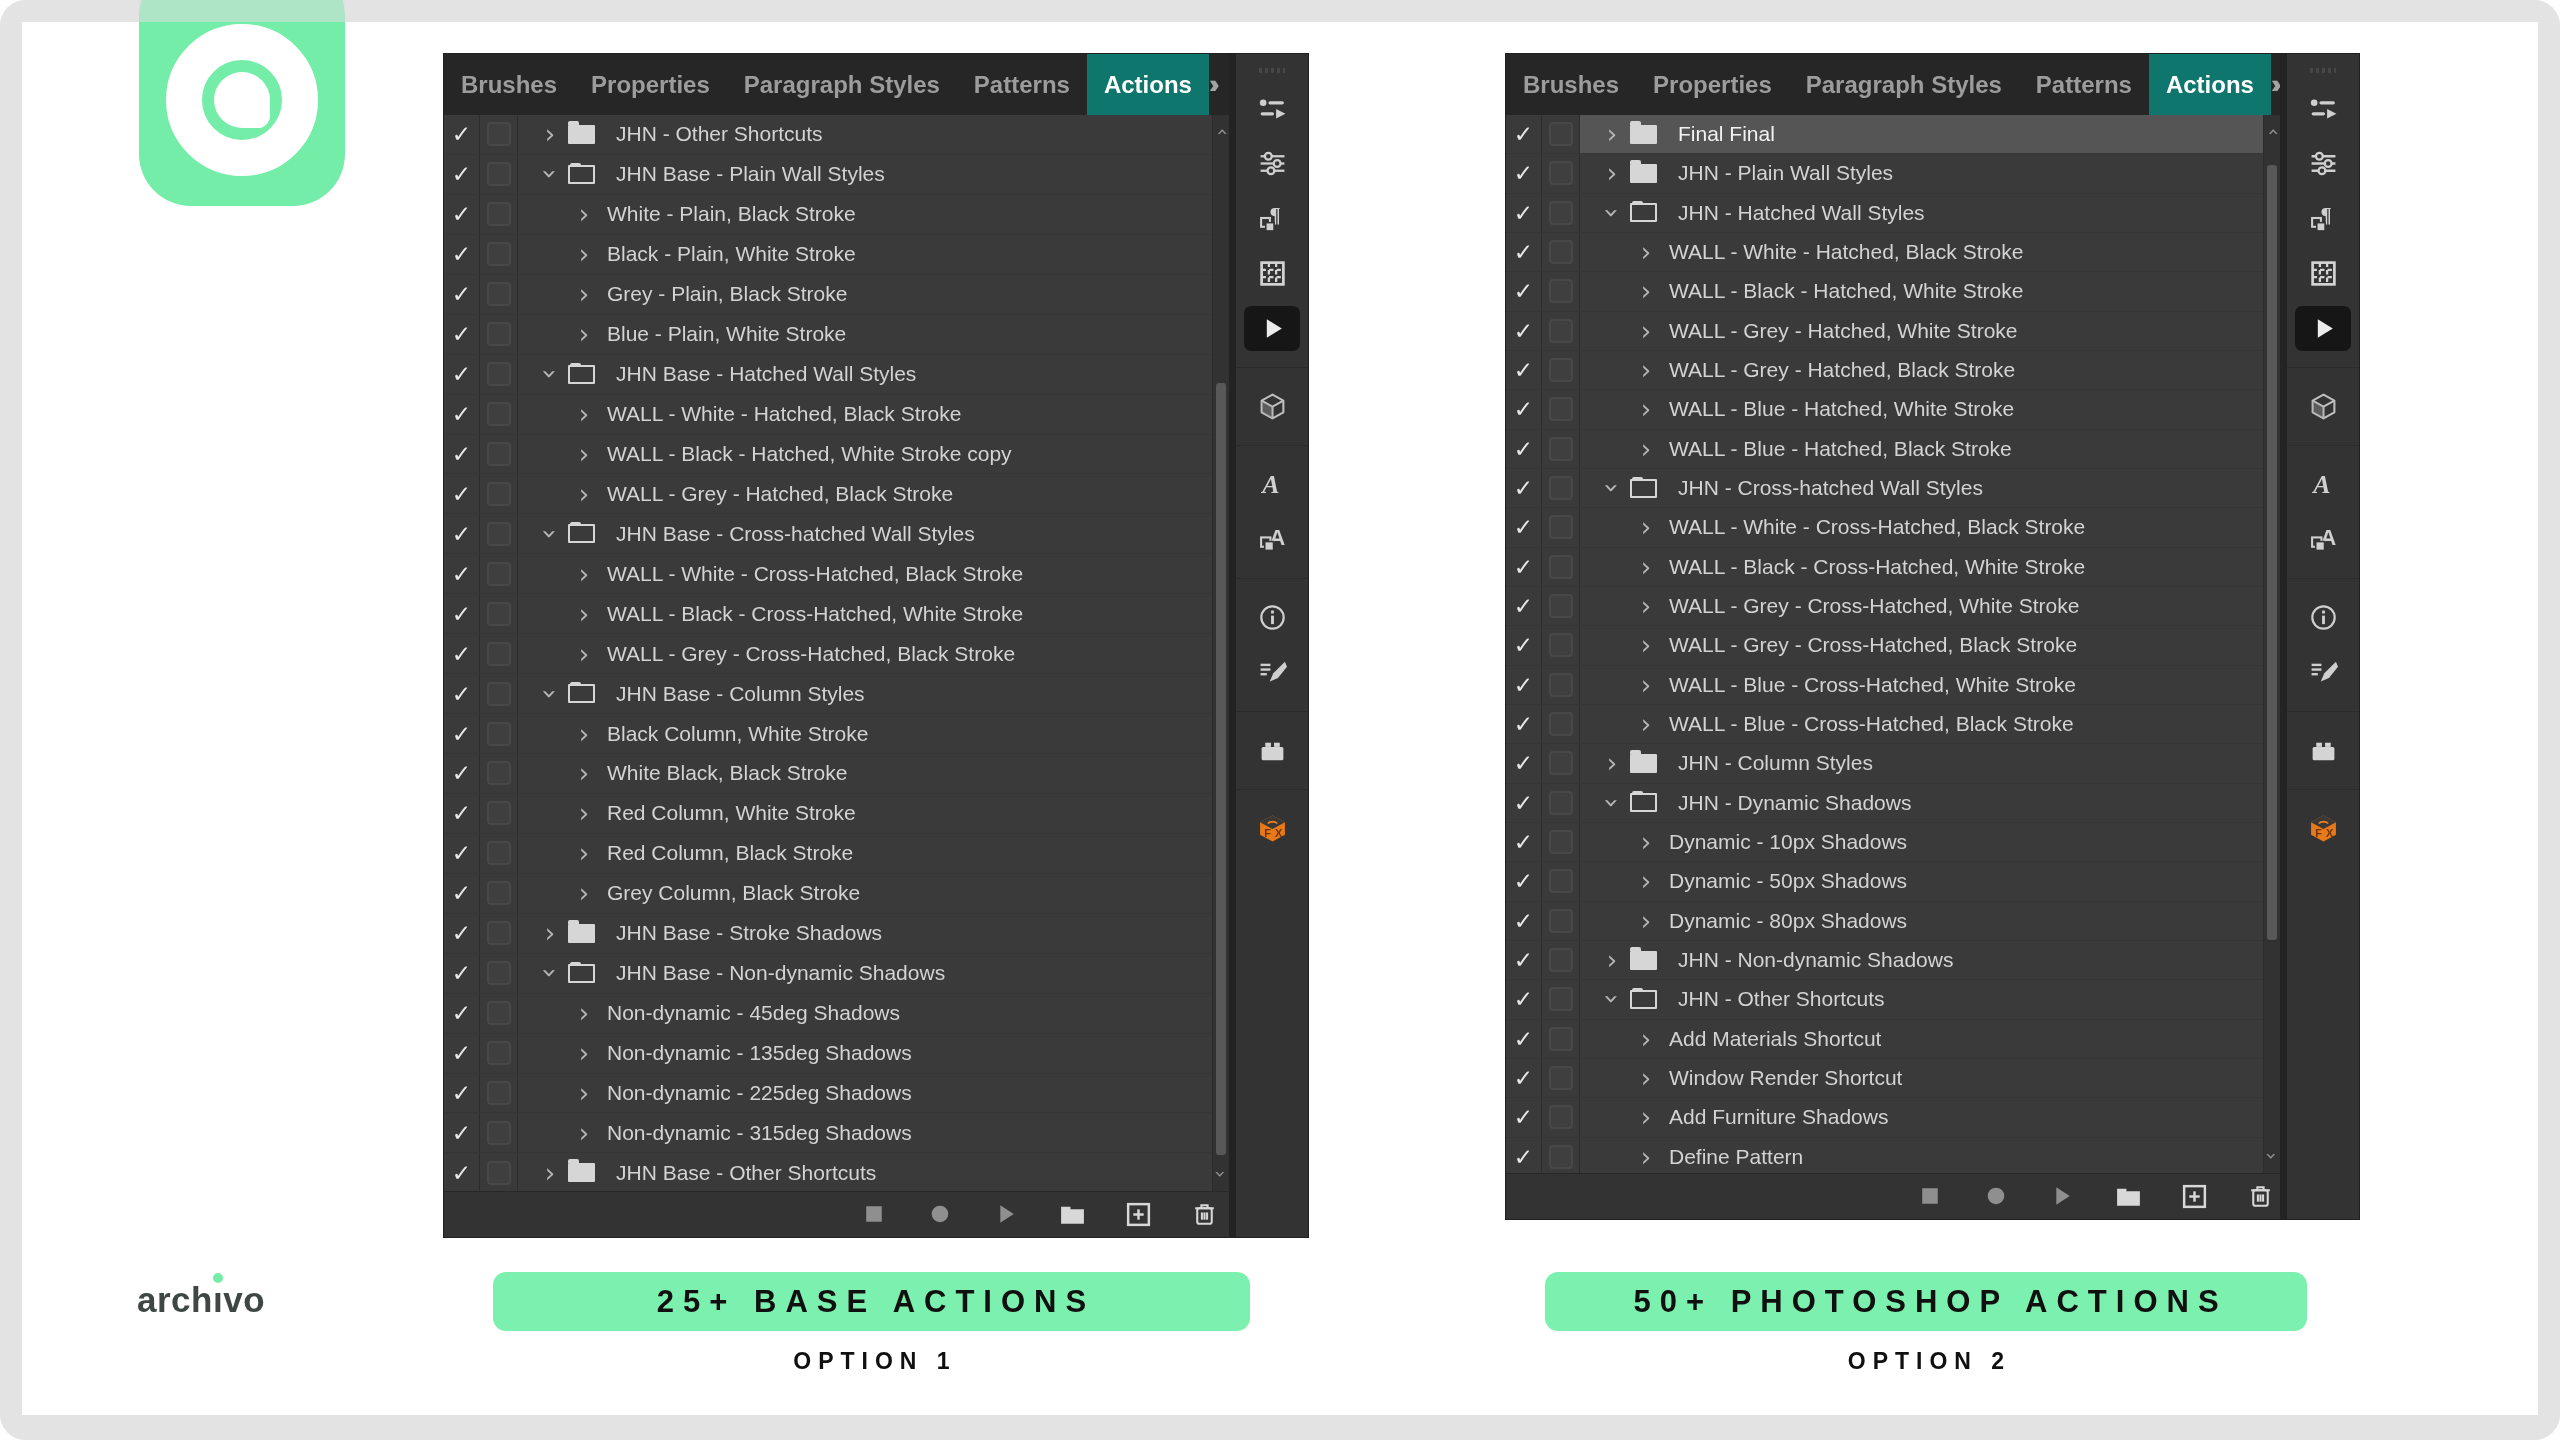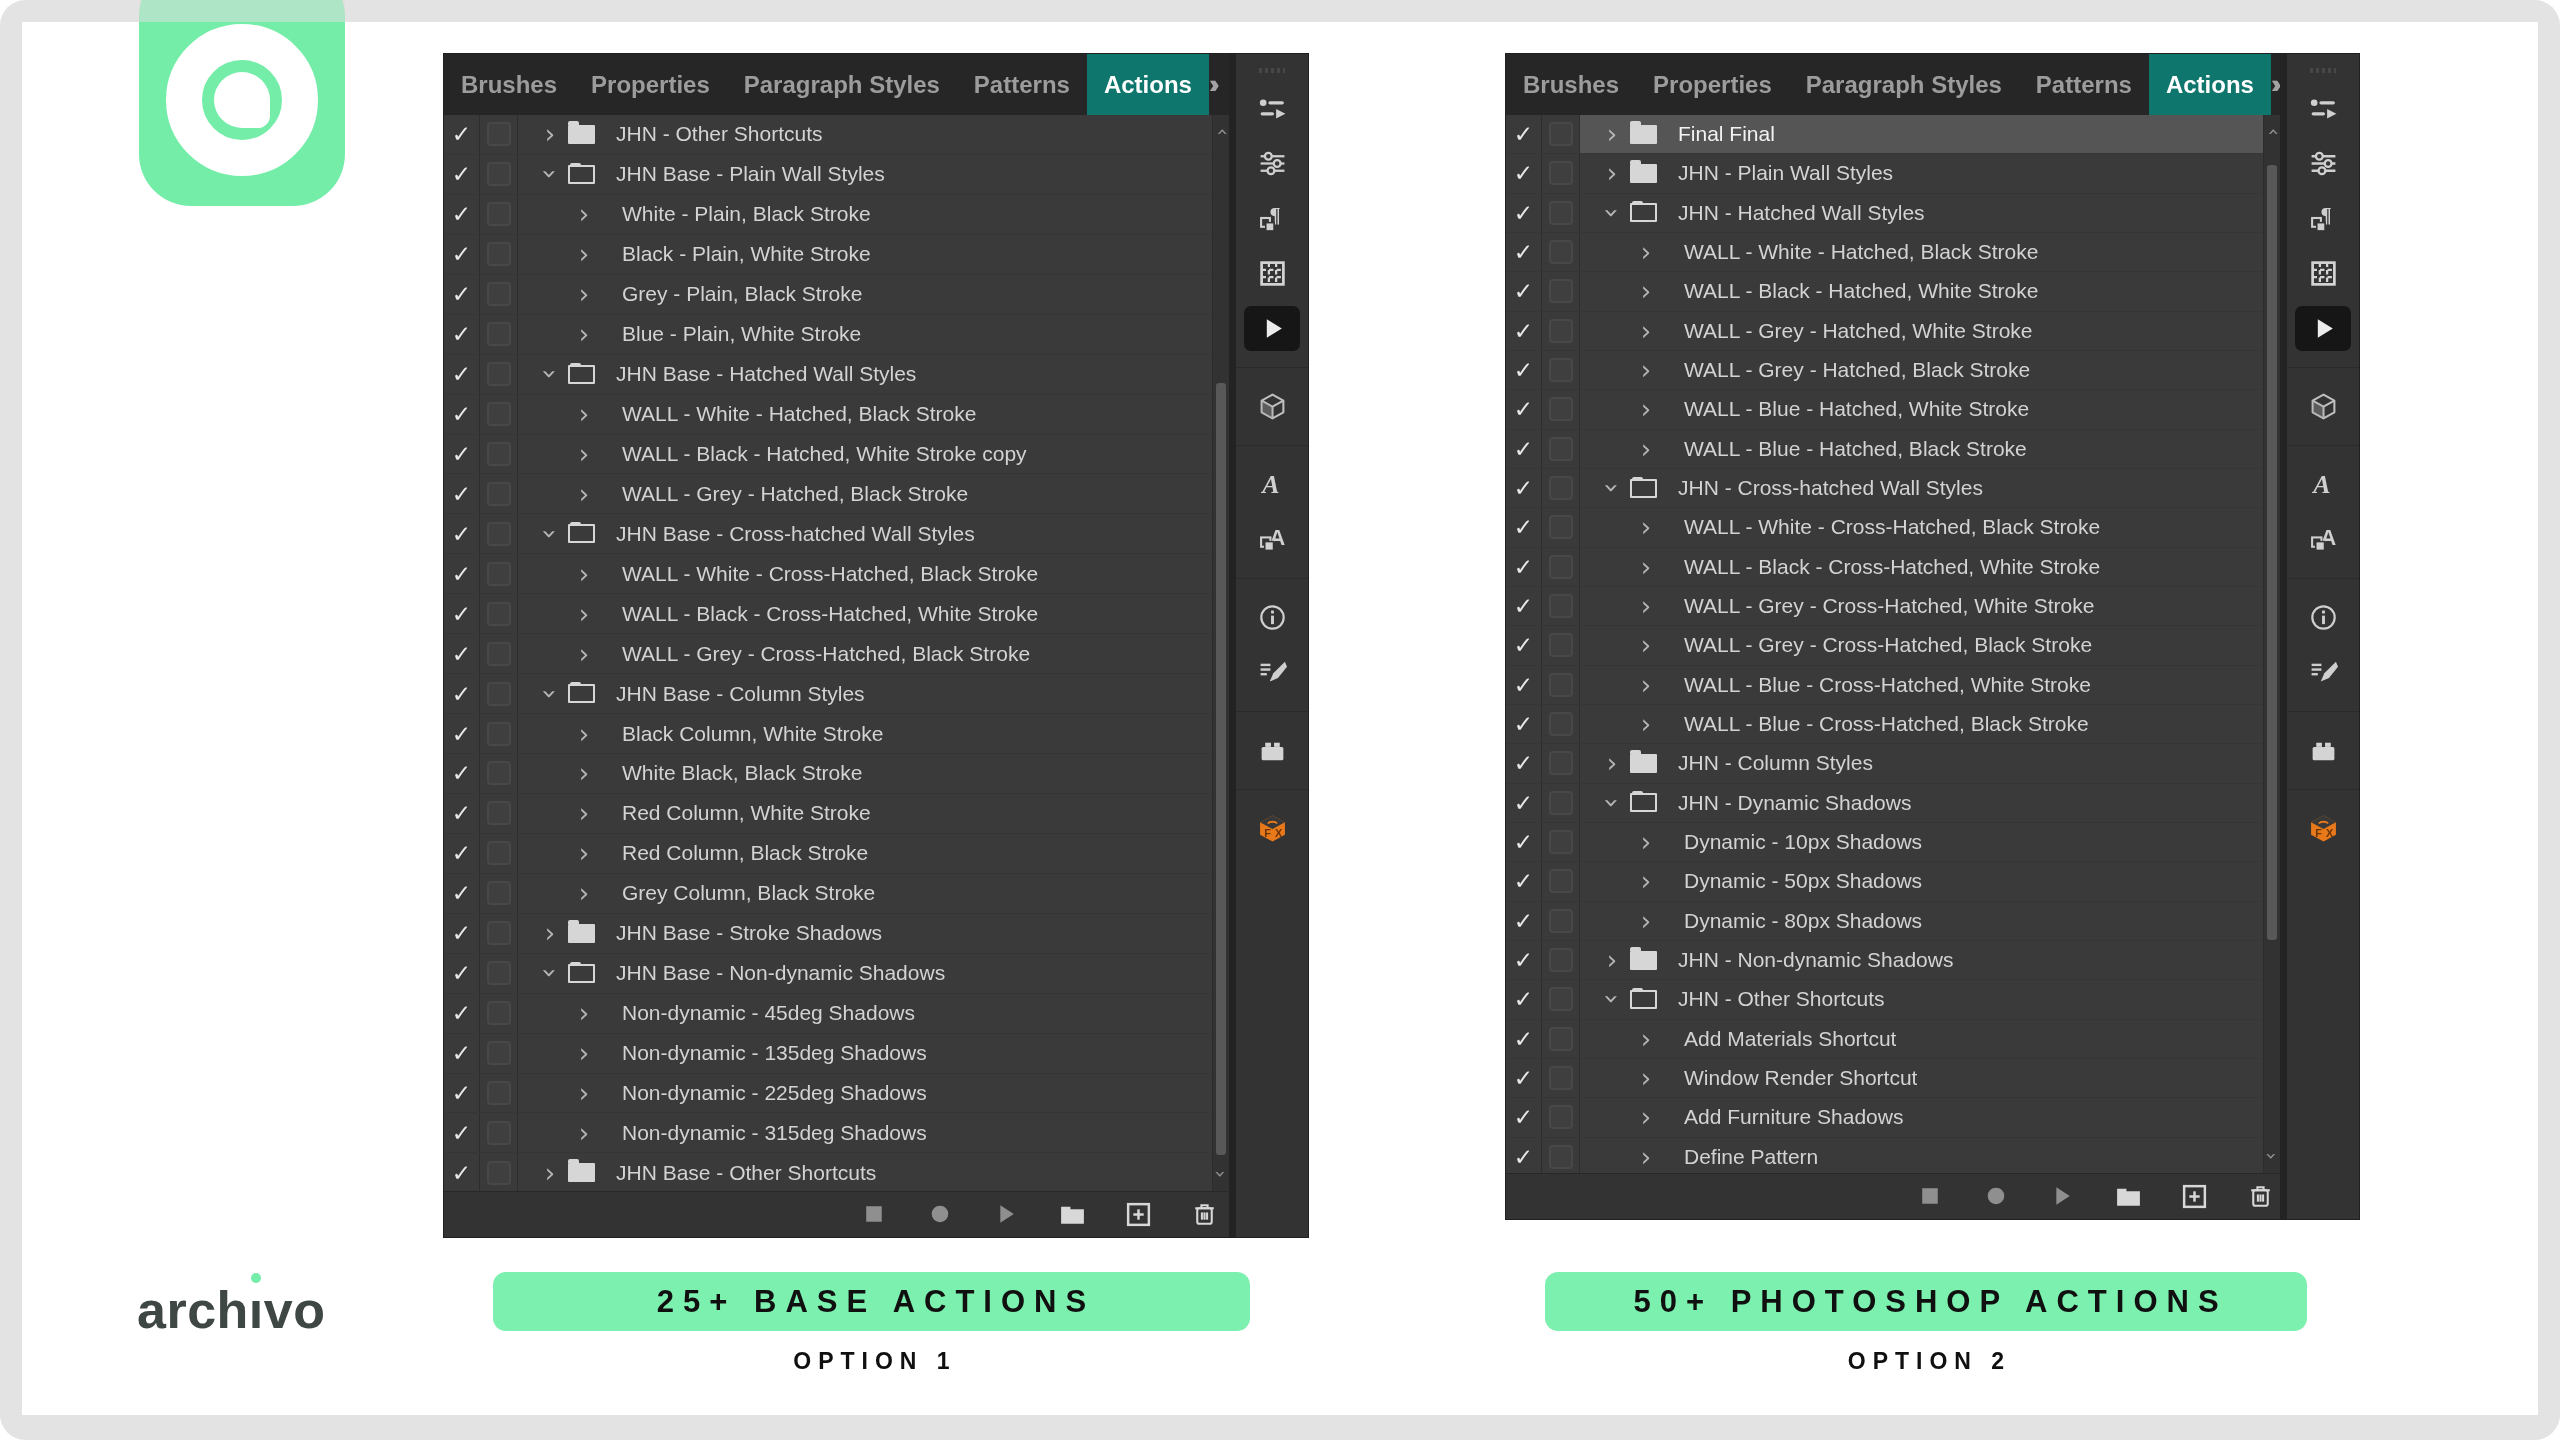--- a/index.html
+++ b/index.html
@@ -54,21 +54,21 @@
       font-family:"DejaVu Sans",sans-serif;}
   .tw.open{transform:rotate(90deg);}
   .row.set .tw{margin-left:24px;}
   .row.action .tw{margin-left:58px;}
   .folder{flex:none;margin-left:10px;position:relative;width:27px;height:19px;
           background:#d6d6d6;border-radius:1px;}
   .folder::before{content:'';position:absolute;top:-4px;left:0;width:11px;height:4px;
           background:#d6d6d6;border-radius:2px 2px 0 0;}
   .folder.fopen{background:transparent;border:2.5px solid #d6d6d6;box-sizing:border-box;}
   .label{margin-left:21px;color:#d3d3d3;font-size:21px;white-space:nowrap;overflow:hidden;}
-  .row.action .label{margin-left:30px;}
+  .row.action .label{margin-left:15px;}
   .row.selected .label{color:#f2f2f2;}
 
   
   .scrollbar{position:absolute;top:0;right:0;bottom:0;width:17px;background:#323232;
              border-left:1px solid #2c2c2c;box-sizing:border-box;}
   .sbch{position:absolute;left:0;width:100%;text-align:center;color:#8f8f8f;font-size:19px;
         font-family:"DejaVu Sans",sans-serif;}
   .sb-up{top:6px;transform:rotate(-90deg);}
   .sb-down{bottom:6px;transform:rotate(90deg);}
   .thumb{position:absolute;left:3px;right:3px;background:#585858;border-radius:3px;}
@@ -84,21 +84,21 @@
   .toolstrip{width:72px;flex:none;border-left:7px solid #232323;background:#333333;
              display:flex;flex-direction:column;align-items:center;padding-top:10px;}
   .grip{width:26px;height:5px;margin:4px 0 8px;
         background:repeating-linear-gradient(90deg,#474747 0 3px,transparent 3px 6px);}
   .tool{height:55px;width:100%;display:flex;align-items:center;justify-content:center;}
   .tool .pad{display:flex;align-items:center;justify-content:center;}
   .tool.active .pad{background:#161616;border-radius:7px;width:56px;height:45px;}
   .tsep{width:100%;height:1px;background:#2b2b2b;margin:11px 0;}
 
   
-  .brand{position:absolute;left:137px;top:1280px;z-index:2;font-size:52px;font-weight:700;
+  .brand{position:absolute;left:137px;top:1280px;z-index:2;font-size:35px;font-weight:700;
          color:#3e4743;letter-spacing:0.5px;}
   .brand-i{position:relative;display:inline-block;}
   .brand-dot{position:absolute;left:50%;transform:translateX(-50%);top:1px;width:10px;
          height:10px;border-radius:50%;background:#74EDA8;}
   .pill{position:absolute;z-index:2;height:59px;border-radius:13px;background:#7CF0AF;
         display:flex;align-items:center;justify-content:center;font-weight:700;font-size:31px;
         letter-spacing:9px;color:#101010;text-indent:9px;}
   #pill-0{left:493px;top:1272px;width:757px;}
   #pill-1{left:1545px;top:1272px;width:762px;}
   .opt-label{position:absolute;z-index:2;font-size:23px;font-weight:700;letter-spacing:7px;

